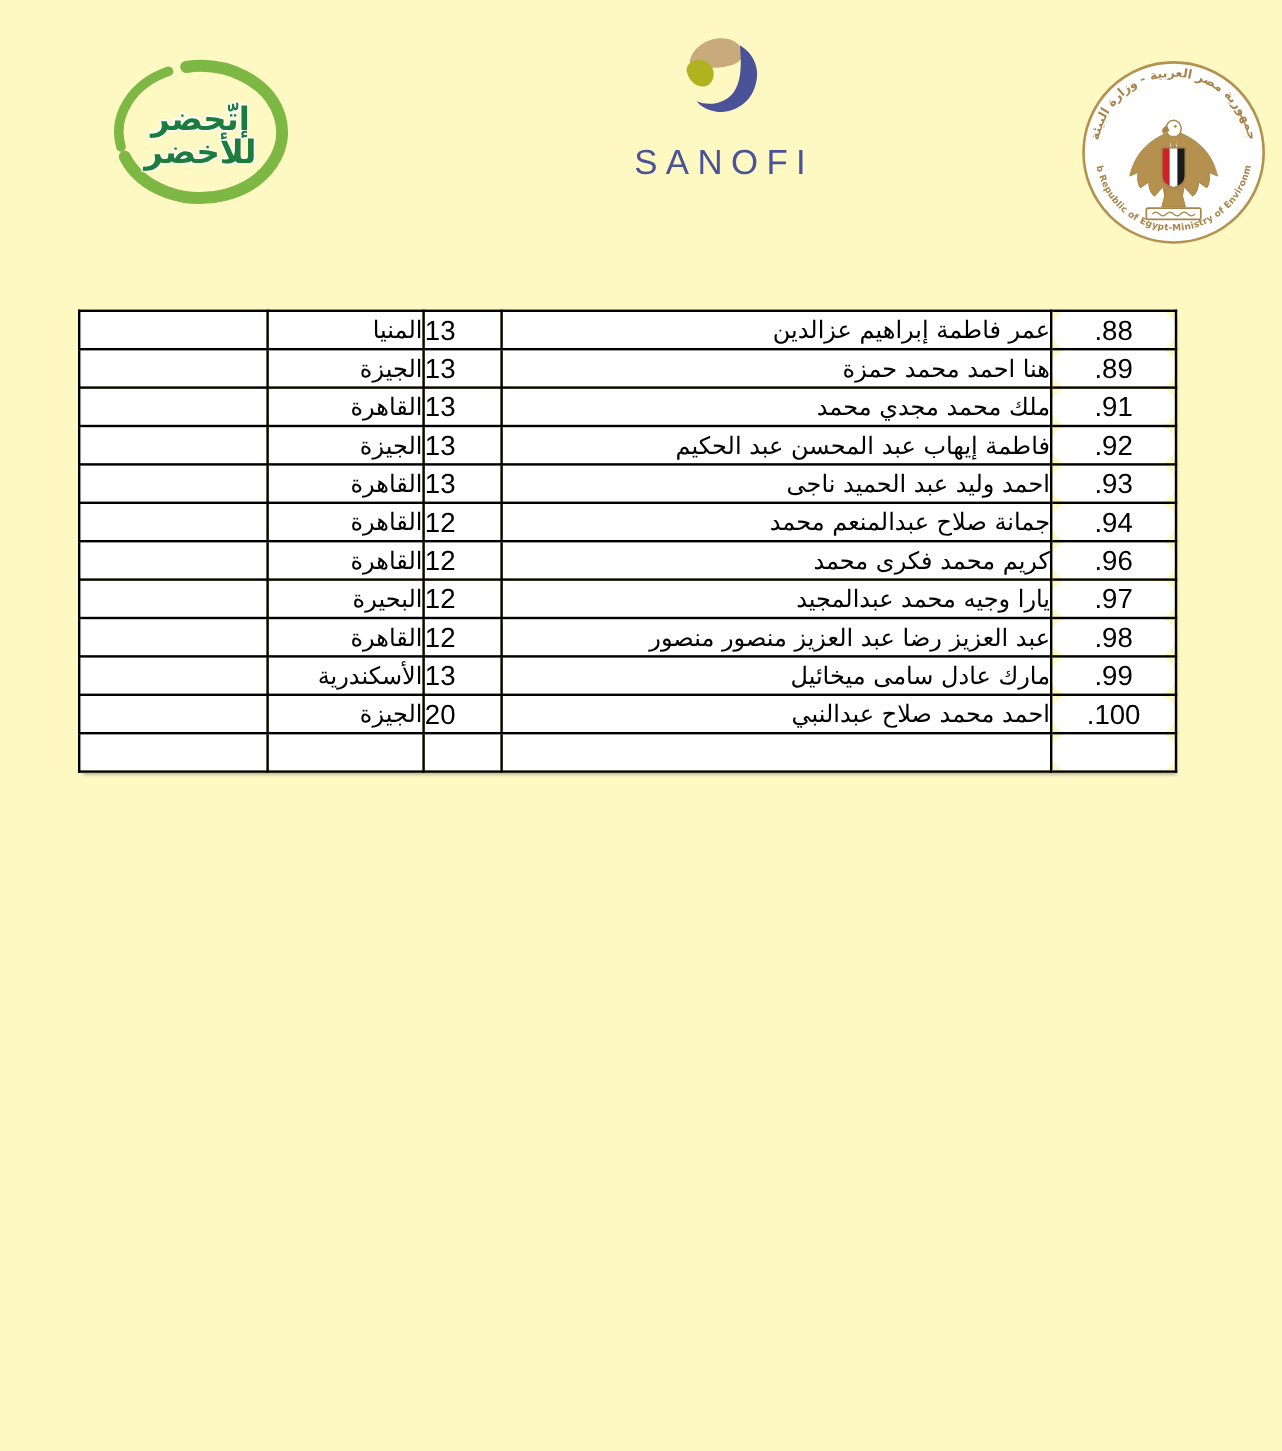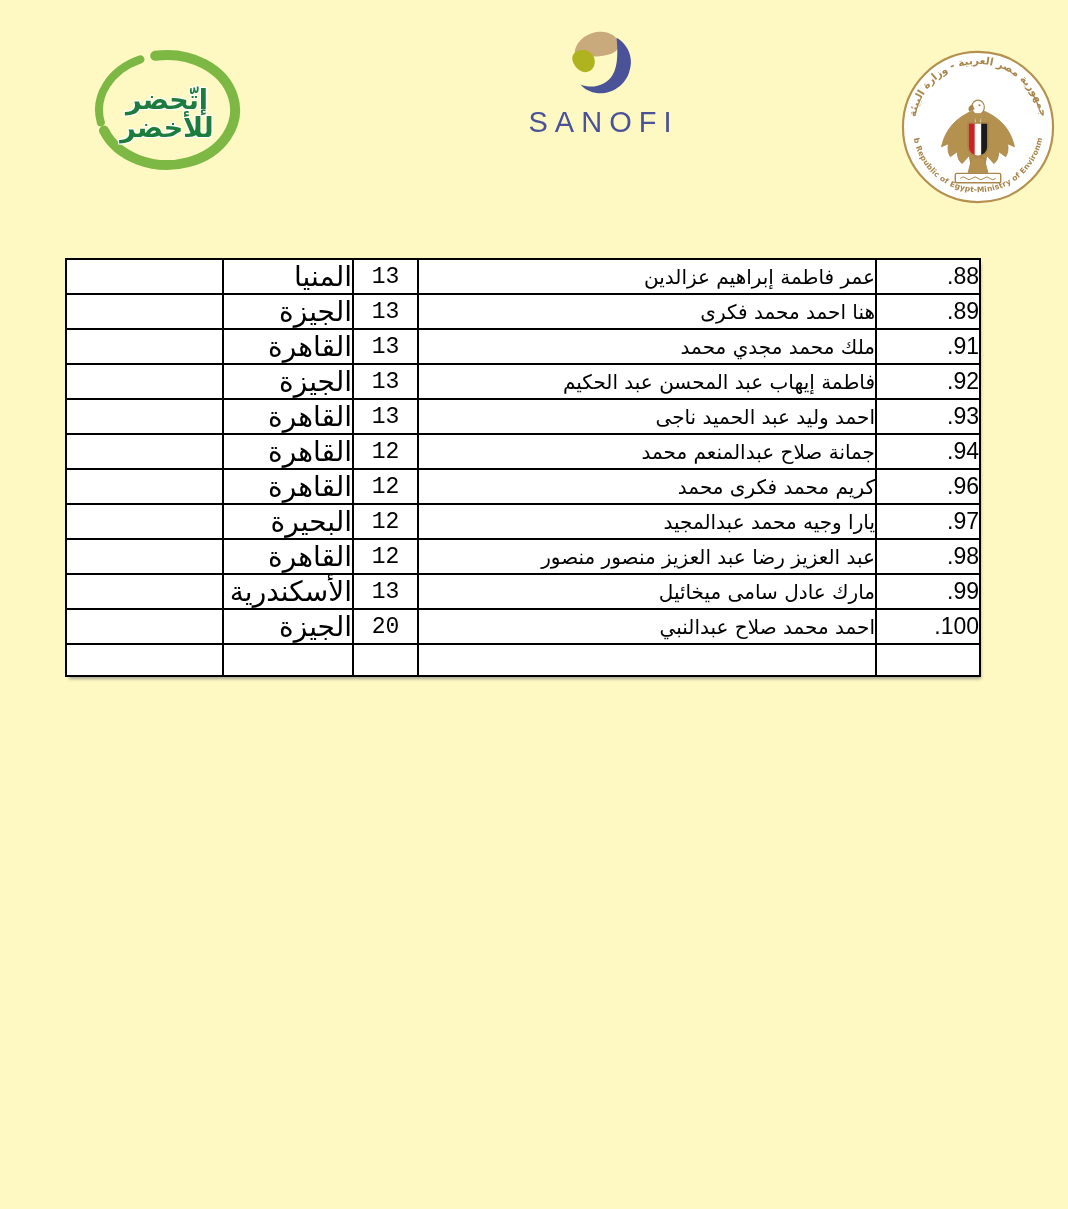--- a/index.html
+++ b/index.html
@@ -15,52 +15,52 @@
   .green-logo .glyph-text{
     position:absolute;inset:0;display:flex;flex-direction:column;
     align-items:center;justify-content:center;padding-top:4px;
     font-weight:bold;font-size:27px;line-height:1.02;color:var(--green-text);
     text-shadow:0 0 2px #fff,0 0 2px #fff,1px 1px 0 #fff,-1px -1px 0 #fff,1px -1px 0 #fff,-1px 1px 0 #fff;
     direction:rtl;
   }
   .sanofi-logo{position:absolute;left:515px;top:24px;width:170px;height:122px;text-align:center;}
   .sanofi-logo svg{width:78px;height:80px;display:block;margin:0 auto;}
   .sanofi-wordmark{
-    margin-top:2px;font-family:"Liberation Sans", sans-serif;font-size:29px;
+    margin-top:16px;font-family:"Liberation Sans", sans-serif;font-size:29px;
     font-weight:500;letter-spacing:7px;color:var(--sanofi-blue);text-indent:7px;
   }
   .ministry-seal{position:absolute;left:897px;top:48px;width:162px;height:158px;}
   .ministry-seal svg{width:100%;height:100%;}
 
   
   table.roster{
     position:absolute;left:65px;top:258px;width:914px;
     border-collapse:collapse;table-layout:fixed;
     box-shadow:2px 4px 3px -2px rgba(100,100,100,.55);
   }
   table.roster td{
     border:2px solid var(--border);height:30px;padding:0;overflow:hidden;
     white-space:nowrap;vertical-align:middle;background:#fff;
   }
   td.filler-cell{}
   td.governorate-cell{
     direction:rtl;text-align:right;padding-right:12px;
-    font-size:28px;color:#000;
+    font-size:20px;color:#000;
   }
   td.score-cell{
-    text-align:center;font-family:Liberation Mono, monospace;
+    font-family:Liberation Sans, sans-serif;
     font-size:23px;color:#000;
   }
   td.name-cell{
     direction:rtl;text-align:right;padding-right:8px;
     font-size:20px;color:#000;
   }
   td.number-cell{
-    background:var(--number-col-bg);direction:rtl;
-    font-family:"Liberation Sans", sans-serif;font-size:23px;color:#000;
+    background:var(--number-col-bg);direction:rtl;text-align:center;
+    font-family:"Liberation Sans", sans-serif;font-size:23px;color:#000;border-radius:16px;
   }
 </style>
 </head>
 <body>
 
 <div class="page">
 
   <div class="green-logo">
     <svg viewBox="0 0 150 125" aria-hidden="true">
       <path d="M 63.2 7.8 A 68 55 0 1 1 12.0 82.6" fill="none" style="stroke:var(--green-ring)" stroke-width="10" stroke-linecap="round"></path>
@@ -131,21 +131,21 @@
           <td class="filler-cell"></td>
           <td class="governorate-cell">المنيا</td>
           <td class="score-cell">13</td>
           <td class="name-cell">عمر فاطمة إبراهيم عزالدين</td>
           <td class="number-cell">88.</td>
         </tr>
         <tr>
           <td class="filler-cell"></td>
           <td class="governorate-cell">الجيزة</td>
           <td class="score-cell">13</td>
-          <td class="name-cell">هنا احمد محمد فكرى</td>
+          <td class="name-cell">هنا احمد محمد حمزة</td>
           <td class="number-cell">89.</td>
         </tr>
         <tr>
           <td class="filler-cell"></td>
           <td class="governorate-cell">القاهرة</td>
           <td class="score-cell">13</td>
           <td class="name-cell">ملك محمد مجدي محمد</td>
           <td class="number-cell">91.</td>
         </tr>
         <tr>

